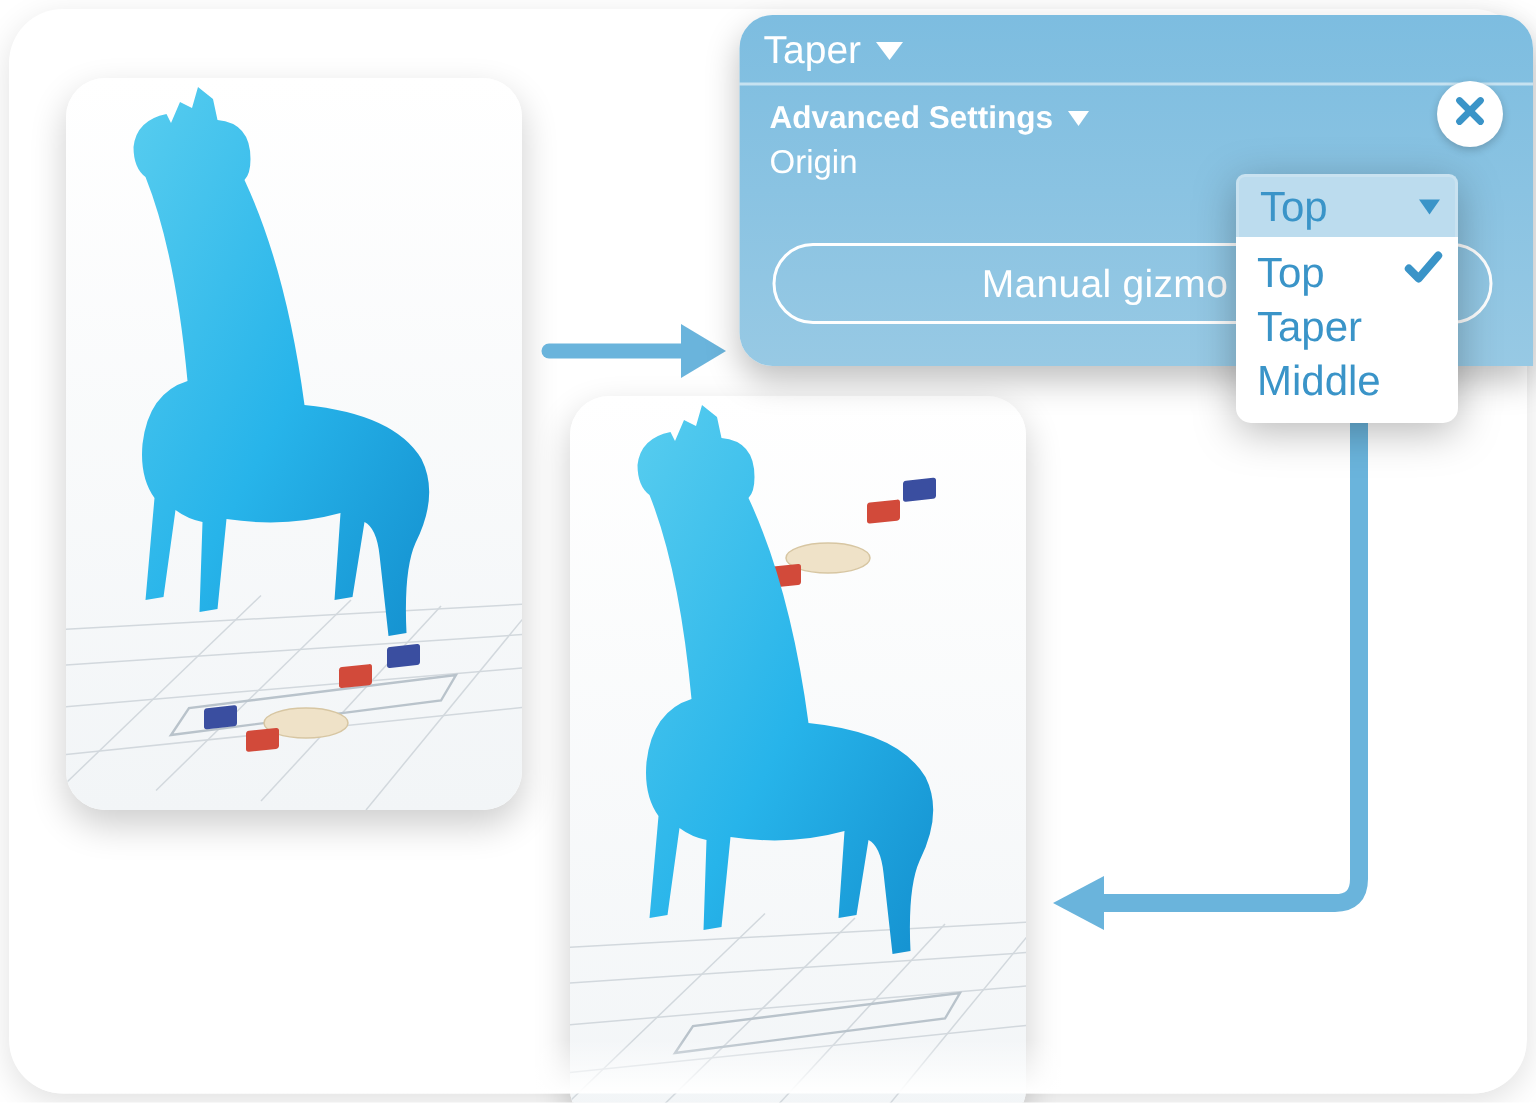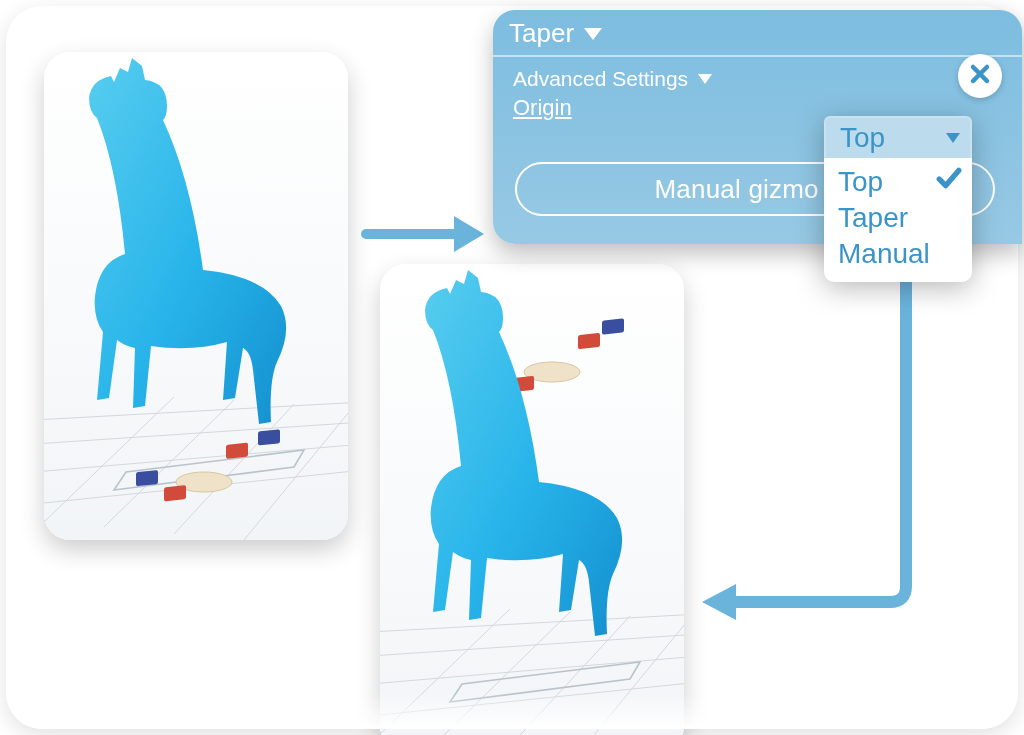--- a/index.html
+++ b/index.html
@@ -42,23 +42,23 @@
     position:absolute; right: 20px; top: 44px;
     width: 44px; height: 44px; border-radius: 50%;
     background:#fff; display:flex; align-items:center; justify-content:center;
     box-shadow: 0 2px 6px rgba(0,0,0,0.2);
     cursor:pointer;
   }
   .panel-close svg { width: 24px; height:24px; }
   .adv {
     display:flex; align-items:center; gap:10px;
     padding: 10px 24px 2px 20px;
-    font-size: 21px; font-weight:400;
-  }
-  .origin-label { padding: 2px 20px; font-size: 22px; text-decoration: underline; }
+    font-size: 21px; font-weight:700;
+  }
+  .origin-label { padding: 2px 20px; font-size: 22px; }
   .pill {
     position:absolute; left: 22px; top: 152px; width: 480px; height:54px;
     border: 2px solid #fff; border-radius: 54px;
     display:flex; align-items:center; justify-content:center;
     font-size: 26px; color:#fff; letter-spacing:0.2px;
     overflow:hidden; white-space:nowrap;
   }
 
   
   .dd-wrap {
@@ -252,19 +252,19 @@
         <span class="check">
           <svg viewBox="0 0 24 24">
               <path d="M3 13 L9 19 L21 5" fill="none" stroke="#3a94c8" stroke-width="5" stroke-linecap="round" stroke-linejoin="round"></path>
             </svg>
         </span>
       </div>
       <div class="dd-item">
         <span>Taper</span>
       </div>
       <div class="dd-item">
-        <span>Manual</span>
+        <span>Middle</span>
       </div>
     </div>
   </div>
 
   <div class="fade-bottom"></div>
 </div>
 
 </body></html>

